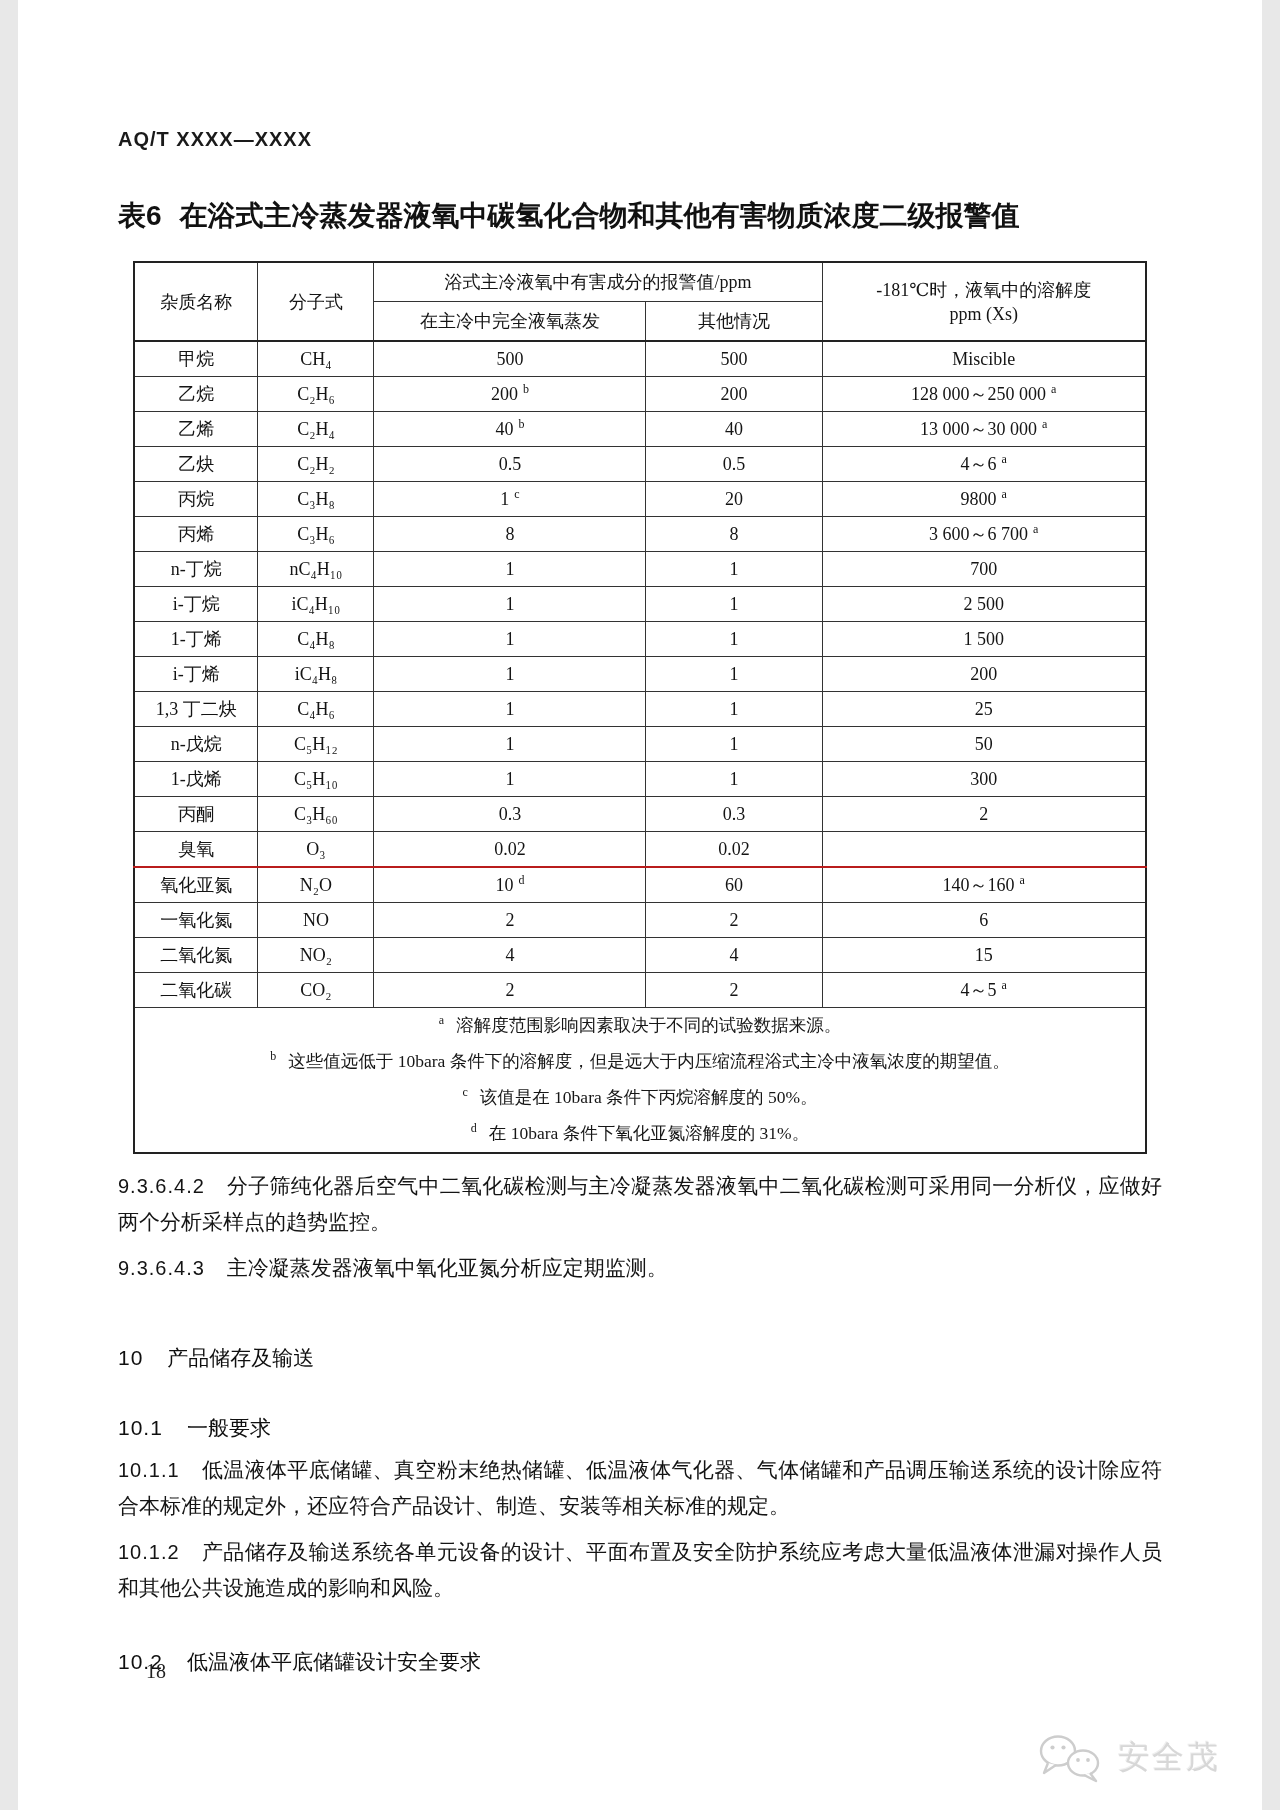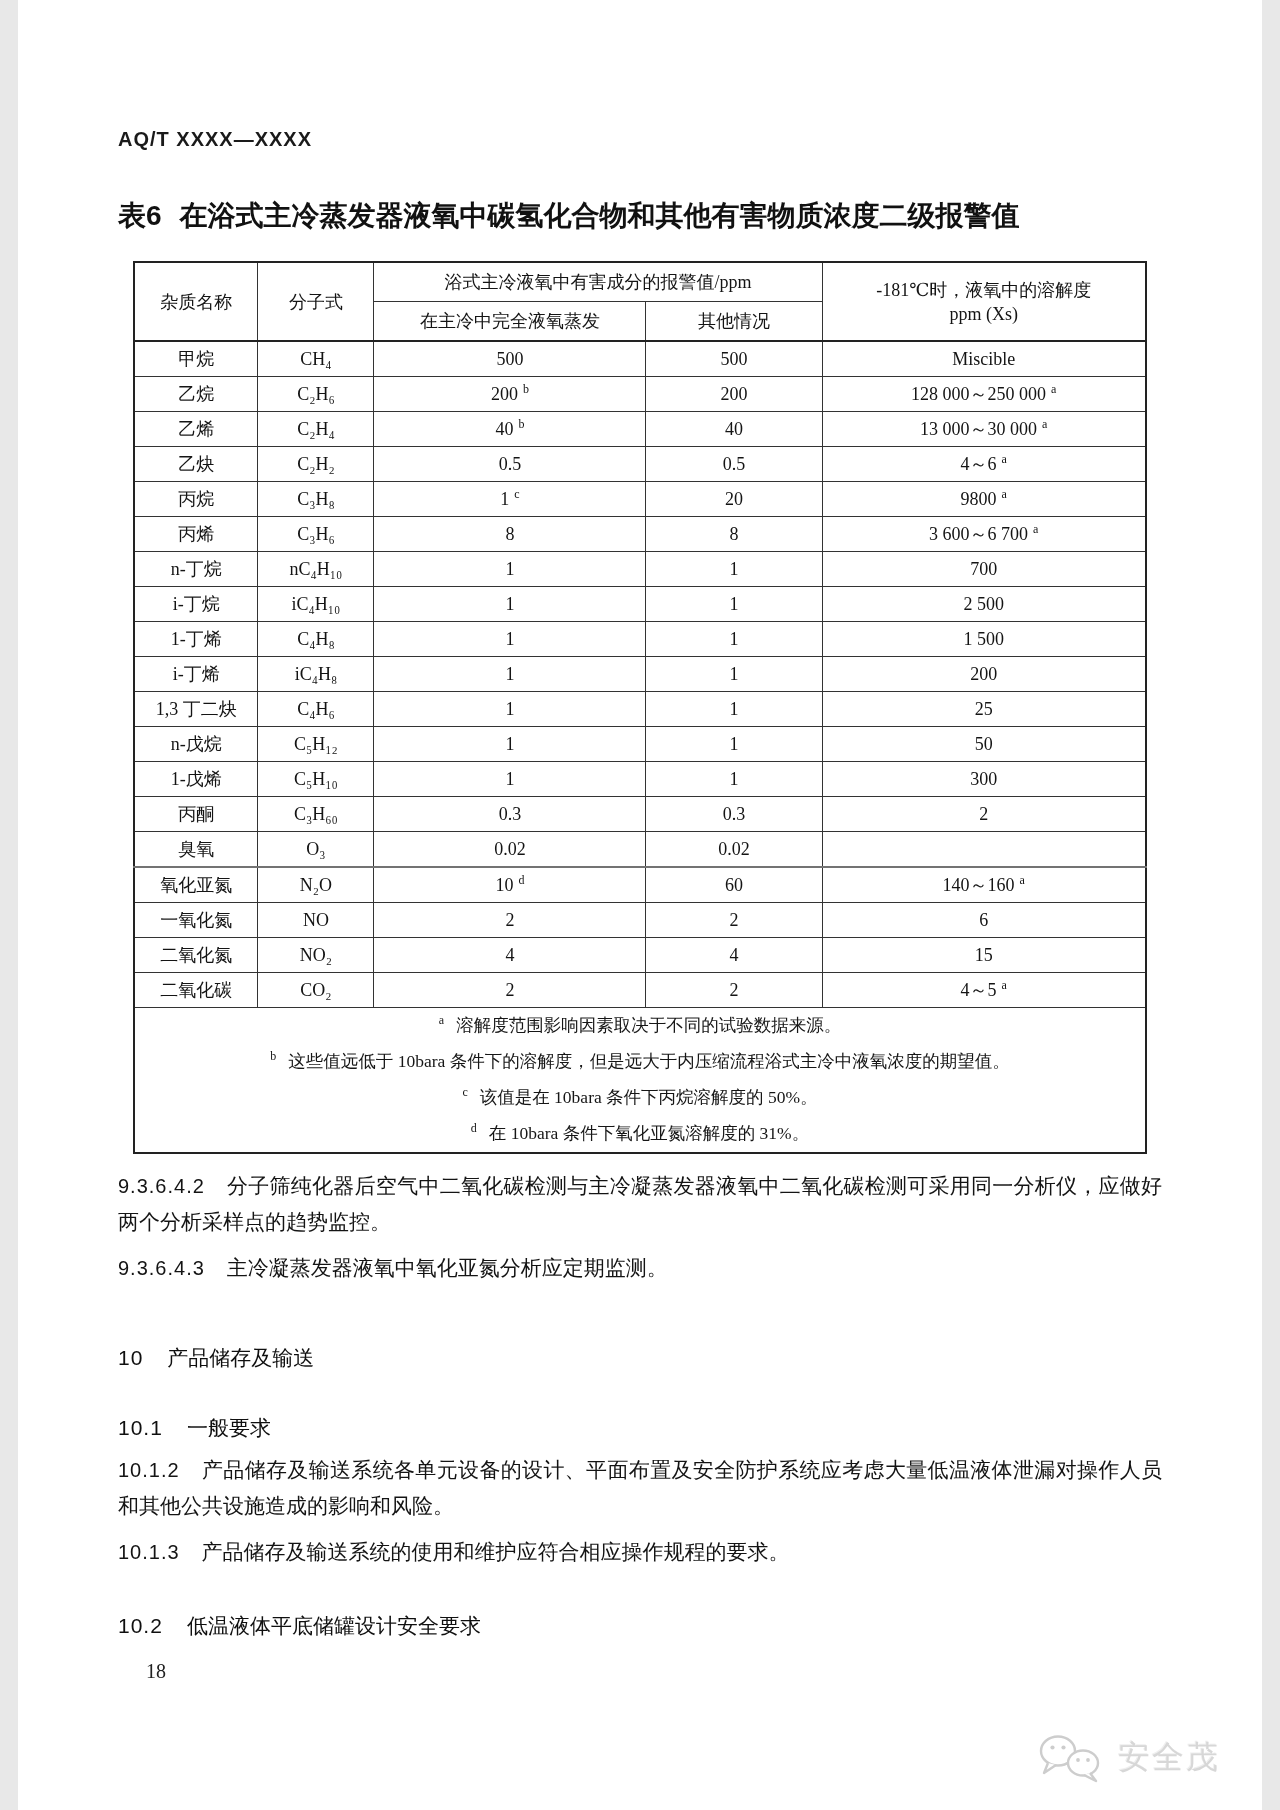--- a/index.html
+++ b/index.html
@@ -23,21 +23,21 @@
     border:2px solid #222;table-layout:fixed;
   }
   table.main td,table.main th{
     border:1px solid #333;text-align:center;vertical-align:middle;
     font-weight:normal;font-size:18px;padding:0 4px;height:34px;
     overflow:hidden;white-space:nowrap;
   }
   table.main thead th{height:38px;}
   table.main thead{border-bottom:2px solid #222;}
   th.group{border-bottom:2px solid #222;}
-  tr.sep-top td{border-top:2px solid #737373;}
+  tr.sep-top td{border-top:2px solid #b91c1c;}
   .sol2{margin-top:2px;}
   sup.mk{font-size:12px;vertical-align:super;margin-left:5px;line-height:0;}
   sup.mk:empty{margin:0;}
   td.footcell{
     text-align:left;padding:10px 14px 12px 38px;white-space:normal;height:auto;
   }
   .footline{font-size:17.5px;line-height:2.05;color:#161616;}
   .footline sup{font-size:12px;margin-right:12px;}
   .sections{margin-top:14px;}
   .sections p{margin:0;}
@@ -279,24 +279,24 @@
     <div class="sections">
 
         <p class="clause"><span class="num">9.3.6.4.2</span><span>分子筛纯化器后空气中二氧化碳检测与主冷凝蒸发器液氧中二氧化碳检测可采用同一分析仪，应做好两个分析采样点的趋势监控。</span></p>
 
         <p class="clause"><span class="num">9.3.6.4.3</span><span>主冷凝蒸发器液氧中氧化亚氮分析应定期监测。</span></p>
 
         <p class="heading1"><span class="num">10</span><span>产品储存及输送</span></p>
 
         <p class="heading2"><span class="num">10.1</span><span>一般要求</span></p>
 
+        <p class="clause"><span class="num">10.1.1</span><span>低温液体平底储罐、真空粉末绝热储罐、低温液体气化器、气体储罐和产品调压输送系统的设计除应符合本标准的规定外，还应符合产品设计、制造、安装等相关标准的规定。</span></p>
 
         <p class="clause"><span class="num">10.1.2</span><span>产品储存及输送系统各单元设备的设计、平面布置及安全防护系统应考虑大量低温液体泄漏对操作人员和其他公共设施造成的影响和风险。</span></p>
 
-        <p class="clause"><span class="num">10.1.3</span><span>产品储存及输送系统的使用和维护应符合相应操作规程的要求。</span></p>
 
         <p class="heading2"><span class="num">10.2</span><span>低温液体平底储罐设计安全要求</span></p>
       </div>
 
   </div>
 
   <div class="page-number">18</div>
 
   <div class="watermark">
     <svg width="72" height="52" viewBox="0 0 72 52">

